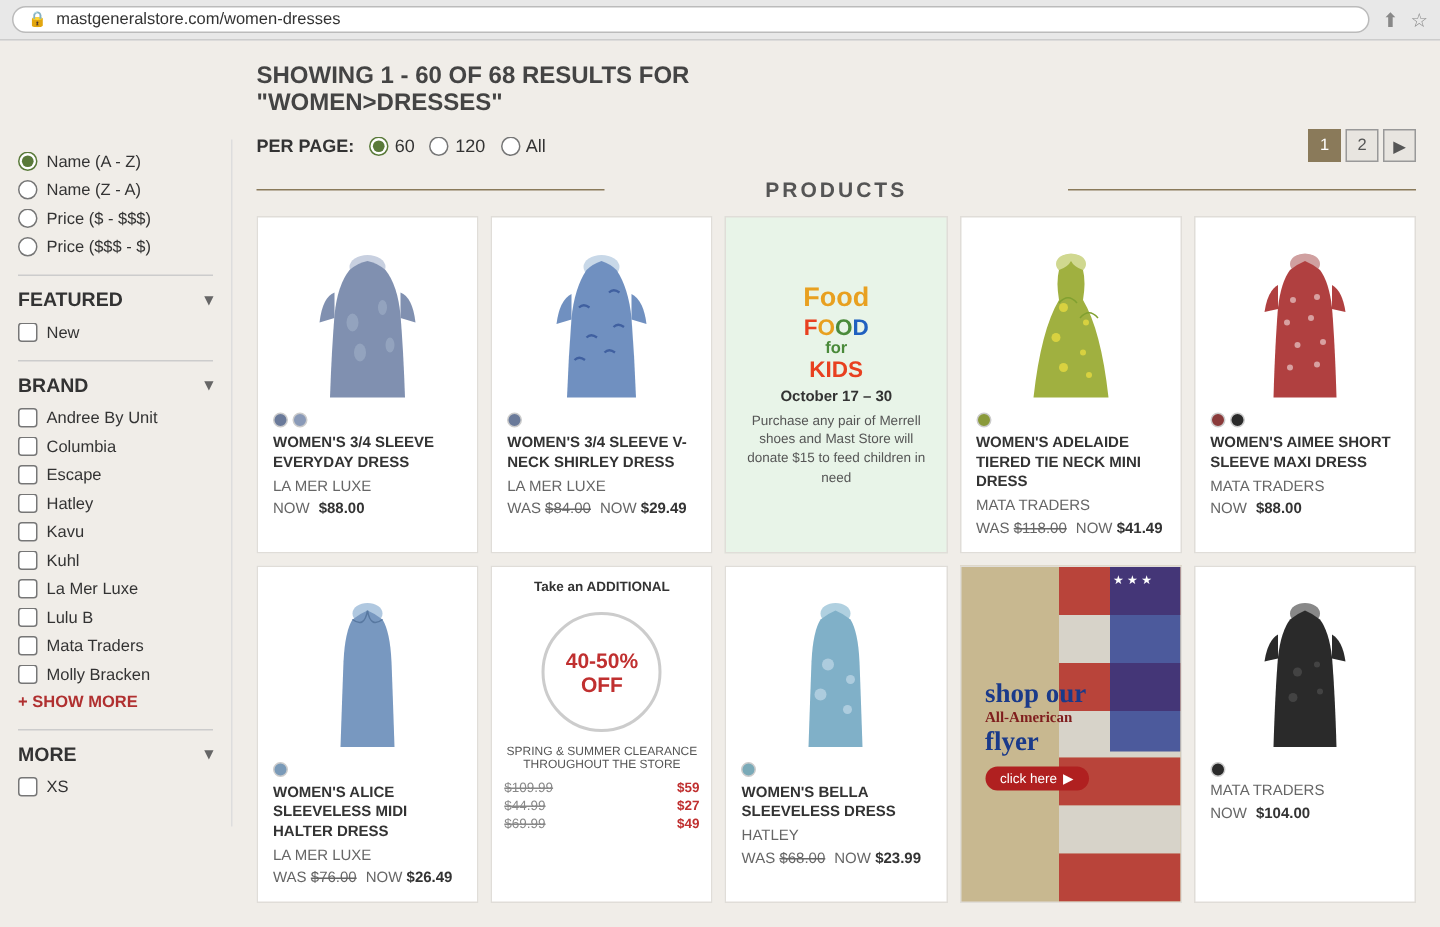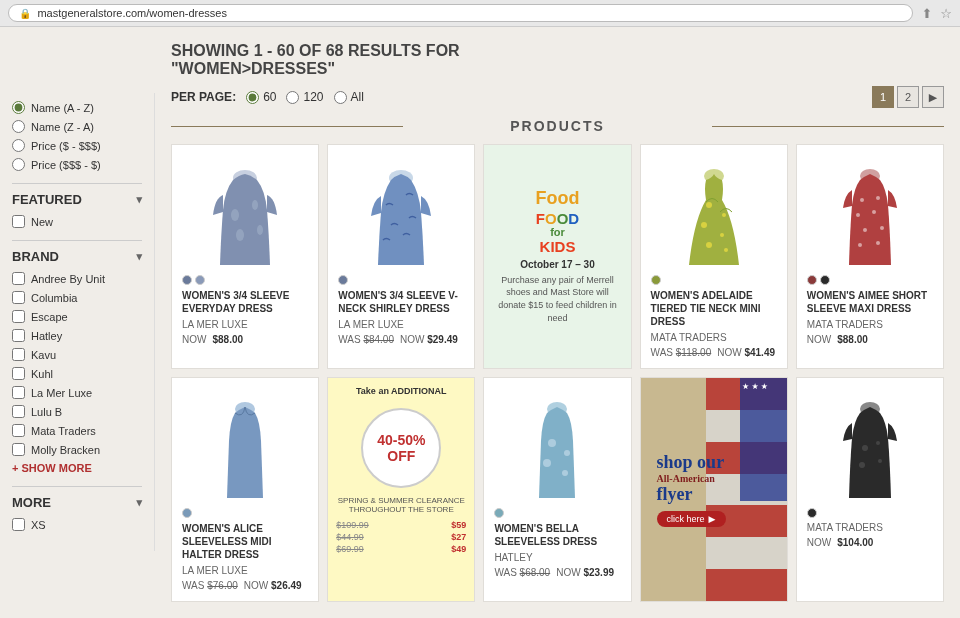--- a/index.html
+++ b/index.html
@@ -565,21 +565,21 @@
             <span style="color:#666;">WAS</span>
             <span style="color:#666; text-decoration:line-through;">$76.00</span>
           </div>
           <div>
             <span style="color:#666;">NOW</span>
             <span style="font-weight:bold;">$26.49</span>
           </div>
         </div>
       </div>
 
-      <div class="product-card sale-card" style="background:#fef9c3; display:flex; flex-direction:column; align-items:center; padding:8px;">
+      <div class="product-card sale-card" style="background:#ffffff; display:flex; flex-direction:column; align-items:center; padding:8px;">
         <div style="font-size:9px; color:#333; text-align:center; font-weight:bold; margin-bottom:2px;">Take an ADDITIONAL</div>
         <div class="sale-circle">
           <span style="font-size:14px; font-weight:900; color:#c03030;">40-50%</span>
           <span style="font-size:14px; font-weight:900; color:#c03030;">OFF</span>
         </div>
         <div style="font-size:8px; color:#555; text-align:center; margin-bottom:6px;">
           SPRING &amp; SUMMER CLEARANCE<br>THROUGHOUT THE STORE
         </div>
         <div style="width:100%;">
           <div style="display:flex; justify-content:space-between; font-size:9px; margin-bottom:2px;">

